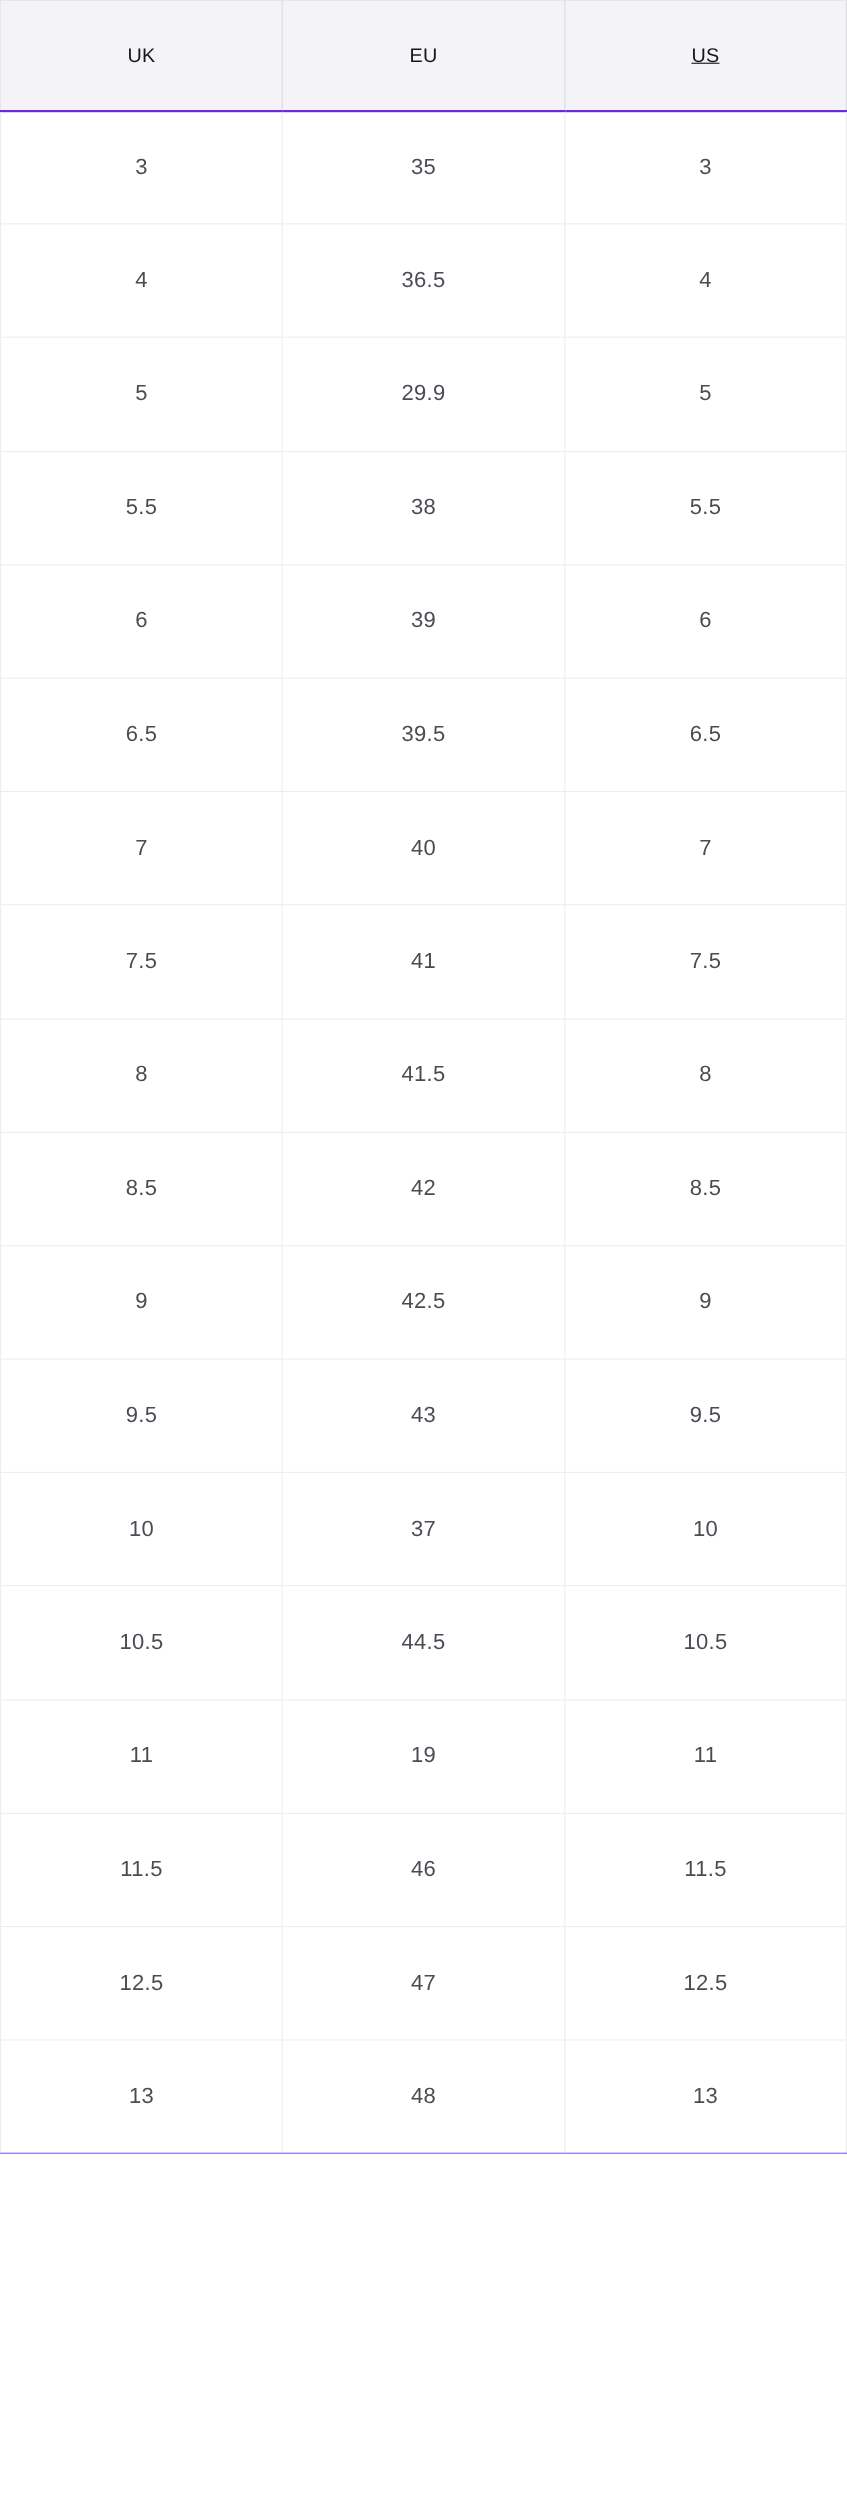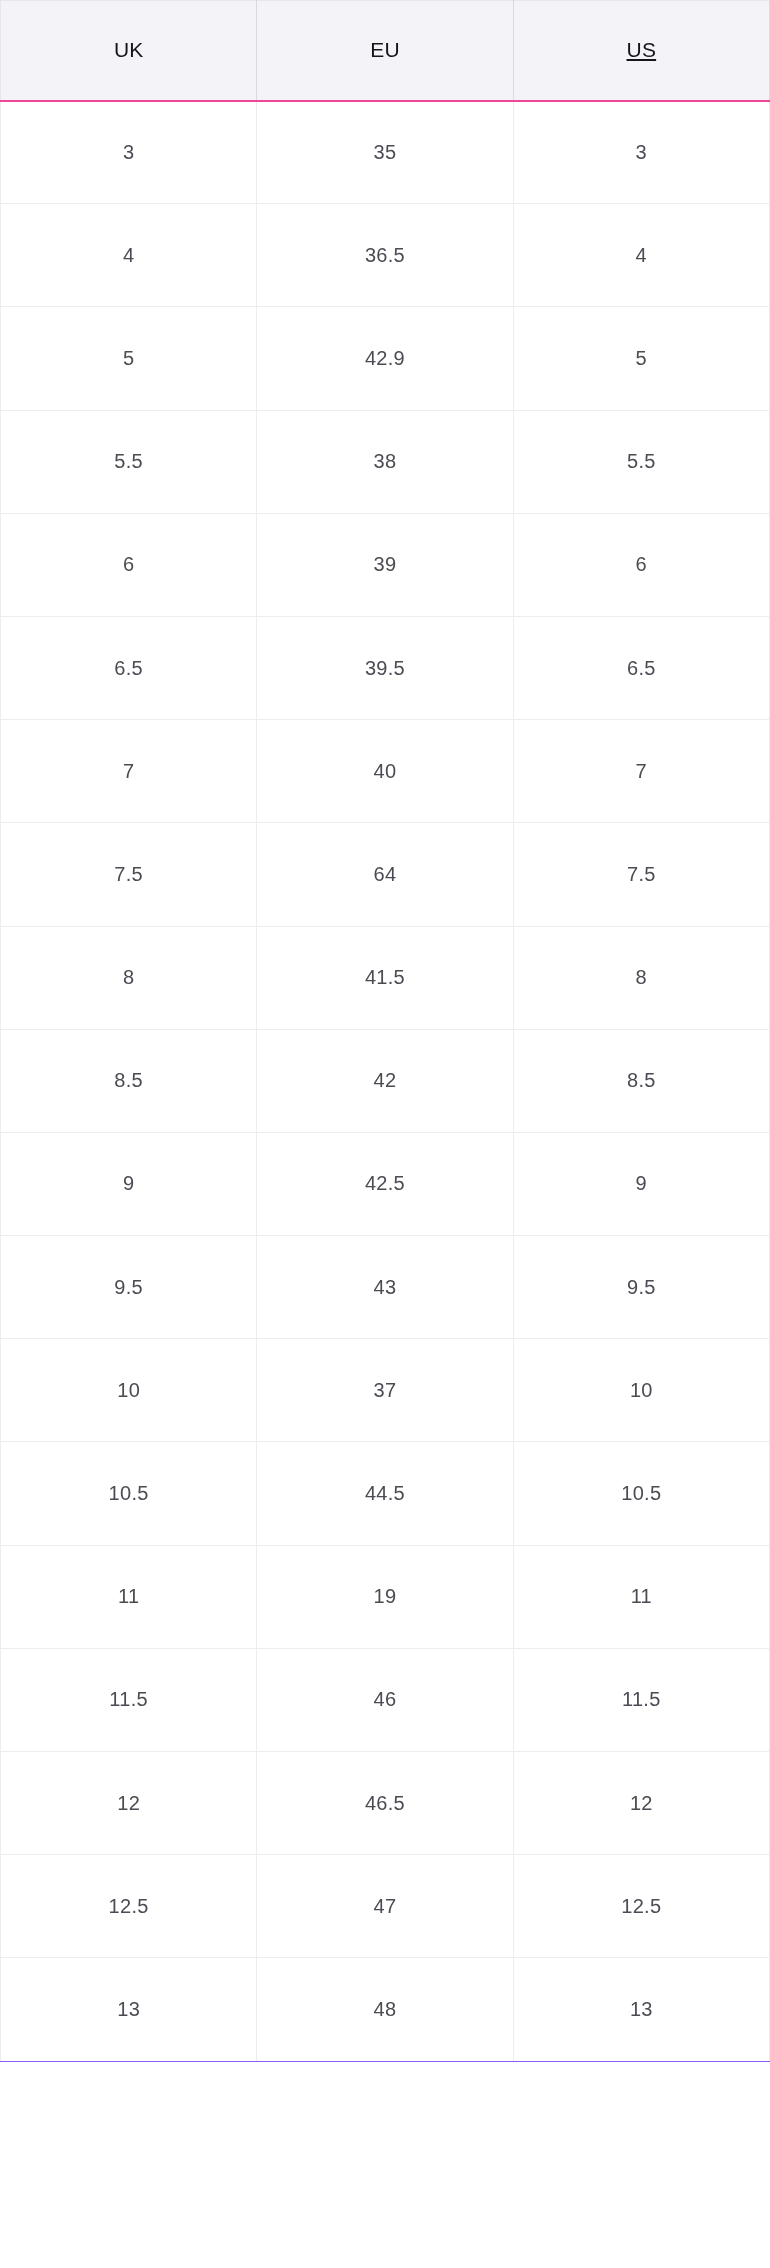--- a/index.html
+++ b/index.html
@@ -18,27 +18,27 @@
     table-layout: fixed;
   }
 
   #size-table col { width: 33.3333%; }
 
   
   #size-table thead th {
     height: 100px;
     background: #f4f4f8;
     color: #16161a;
-    font-size: 21px;
+    font-size: 18px;
     font-weight: 400;
     text-align: center;
     vertical-align: middle;
     letter-spacing: 0.2px;
     border-right: 1px solid #d9d9e0;
-    border-bottom: 2px solid #ec4899;
+    border-bottom: 2px solid #6d28d9;
     border-top: 1px solid #e6e6ec;
   }
   #size-table thead th:first-child { border-left: 1px solid #e6e6ec; }
   #size-table thead th:last-child  { border-right: 1px solid #d9d9e0; text-decoration: underline; }
 
   
   #size-table tbody td {
     height: 103.2px;
     background: #ffffff;
     color: #4b4b53;
@@ -75,21 +75,21 @@
         <td>35</td>
         <td>3</td>
       </tr>
       <tr>
         <td>4</td>
         <td>36.5</td>
         <td>4</td>
       </tr>
       <tr>
         <td>5</td>
-        <td>42.9</td>
+        <td>29.9</td>
         <td>5</td>
       </tr>
       <tr>
         <td>5.5</td>
         <td>38</td>
         <td>5.5</td>
       </tr>
       <tr>
         <td>6</td>
         <td>39</td>
@@ -100,21 +100,21 @@
         <td>39.5</td>
         <td>6.5</td>
       </tr>
       <tr>
         <td>7</td>
         <td>40</td>
         <td>7</td>
       </tr>
       <tr>
         <td>7.5</td>
-        <td>64</td>
+        <td>41</td>
         <td>7.5</td>
       </tr>
       <tr>
         <td>8</td>
         <td>41.5</td>
         <td>8</td>
       </tr>
       <tr>
         <td>8.5</td>
         <td>42</td>
@@ -144,25 +144,20 @@
         <td>11</td>
         <td>19</td>
         <td>11</td>
       </tr>
       <tr>
         <td>11.5</td>
         <td>46</td>
         <td>11.5</td>
       </tr>
       <tr>
-        <td>12</td>
-        <td>46.5</td>
-        <td>12</td>
-      </tr>
-      <tr>
         <td>12.5</td>
         <td>47</td>
         <td>12.5</td>
       </tr>
       <tr>
         <td>13</td>
         <td>48</td>
         <td>13</td>
       </tr>
     </tbody>

